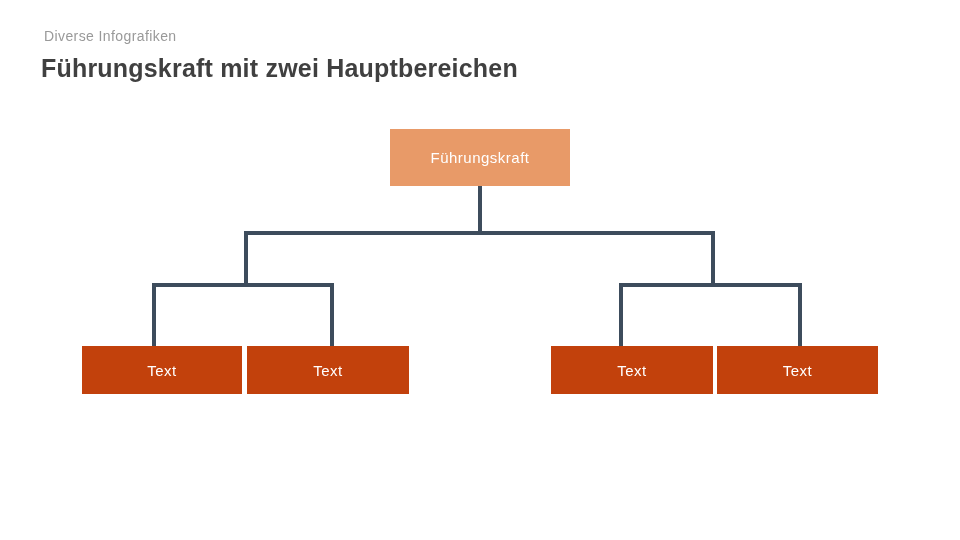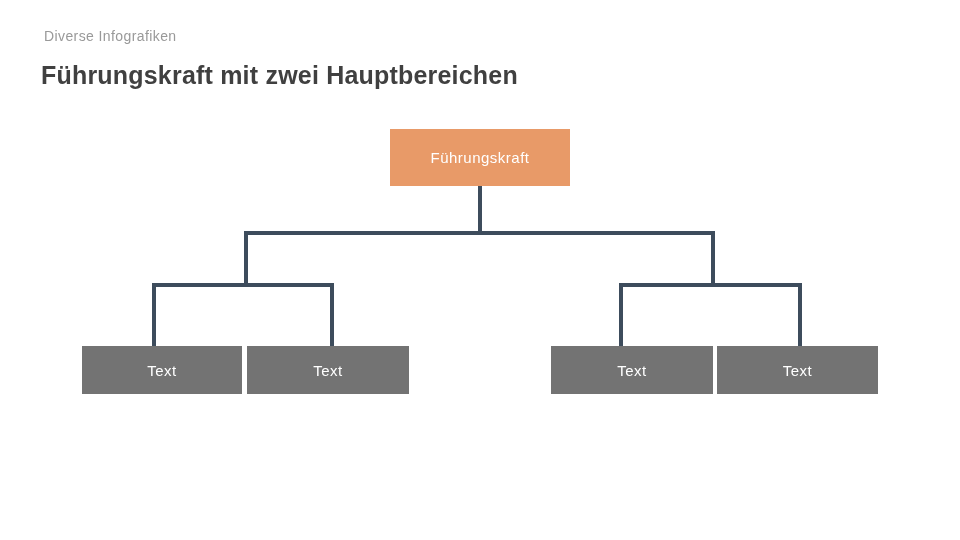--- a/index.html
+++ b/index.html
@@ -21,21 +21,21 @@
     position: absolute;
     left: 44px;
     top: 28px;
     font-size: 14px;
     letter-spacing: 0.4px;
     color: #999999;
   }
   .title {
     position: absolute;
     left: 41px;
-    top: 61px;
+    top: 54px;
     font-size: 25px;
     font-weight: 700;
     letter-spacing: 0.2px;
     color: #404040;
   }
 
   
   .node {
     position: absolute;
     display: flex;
@@ -47,21 +47,21 @@
     text-align: center;
     box-sizing: border-box;
   }
   .node-root {
     left: 390px;
     top: 129px;
     width: 180px;
     height: 57px;
     background: #E89A68;
   }
-  .node-leaf { background: #737373; top: 346px; height: 48px; }
+  .node-leaf { background: #c2410c; top: 346px; height: 48px; }
   .leaf-0 { left: 82px;  width: 160px; }
   .leaf-1 { left: 247px; width: 162px; }
   .leaf-2 { left: 551px; width: 162px; }
   .leaf-3 { left: 717px; width: 161px; }
 
   
   .line {
     position: absolute;
     background: #3D4C5C;
   }

